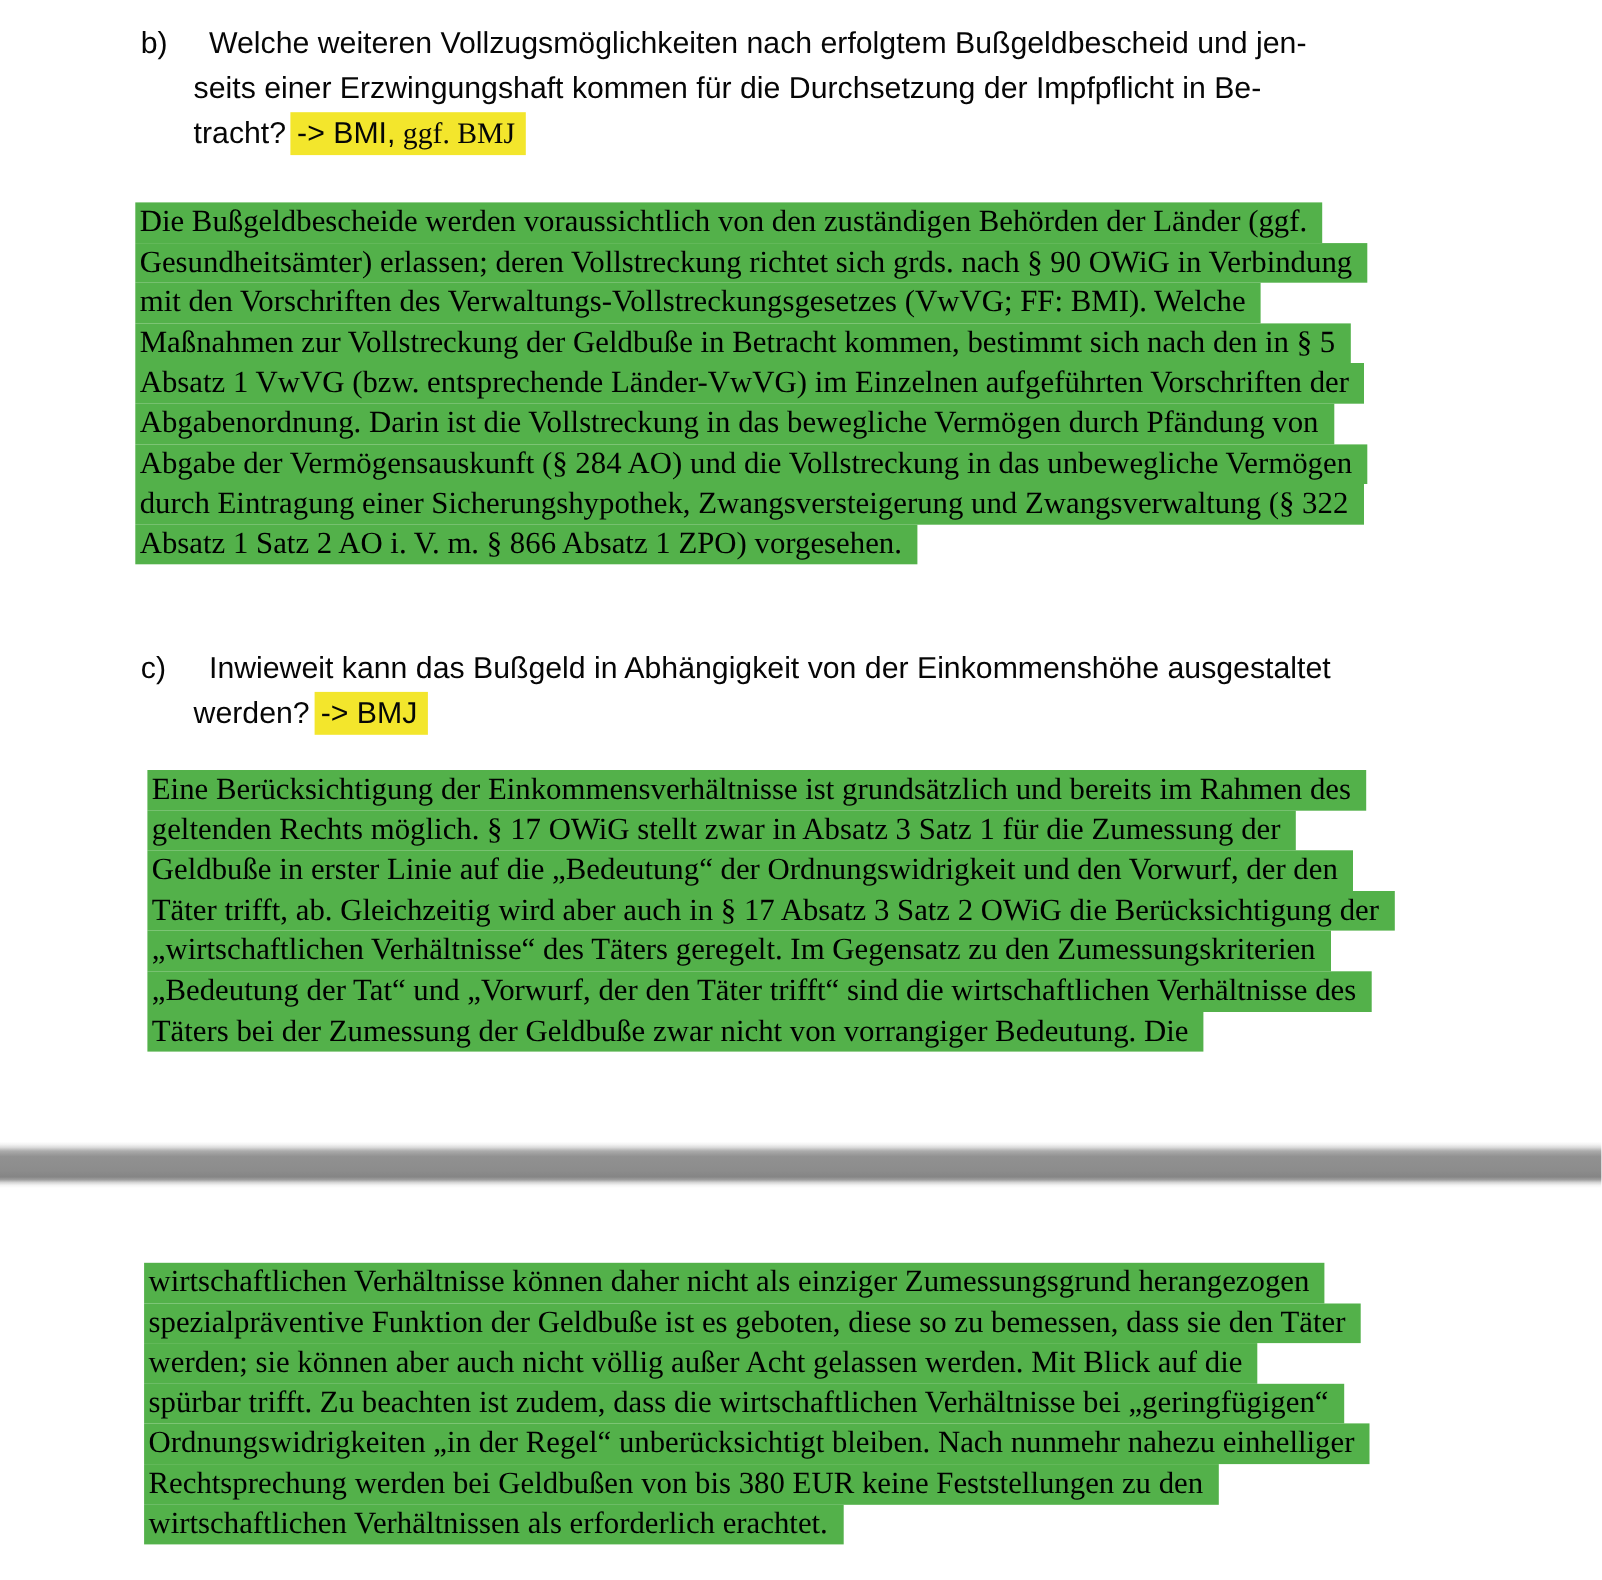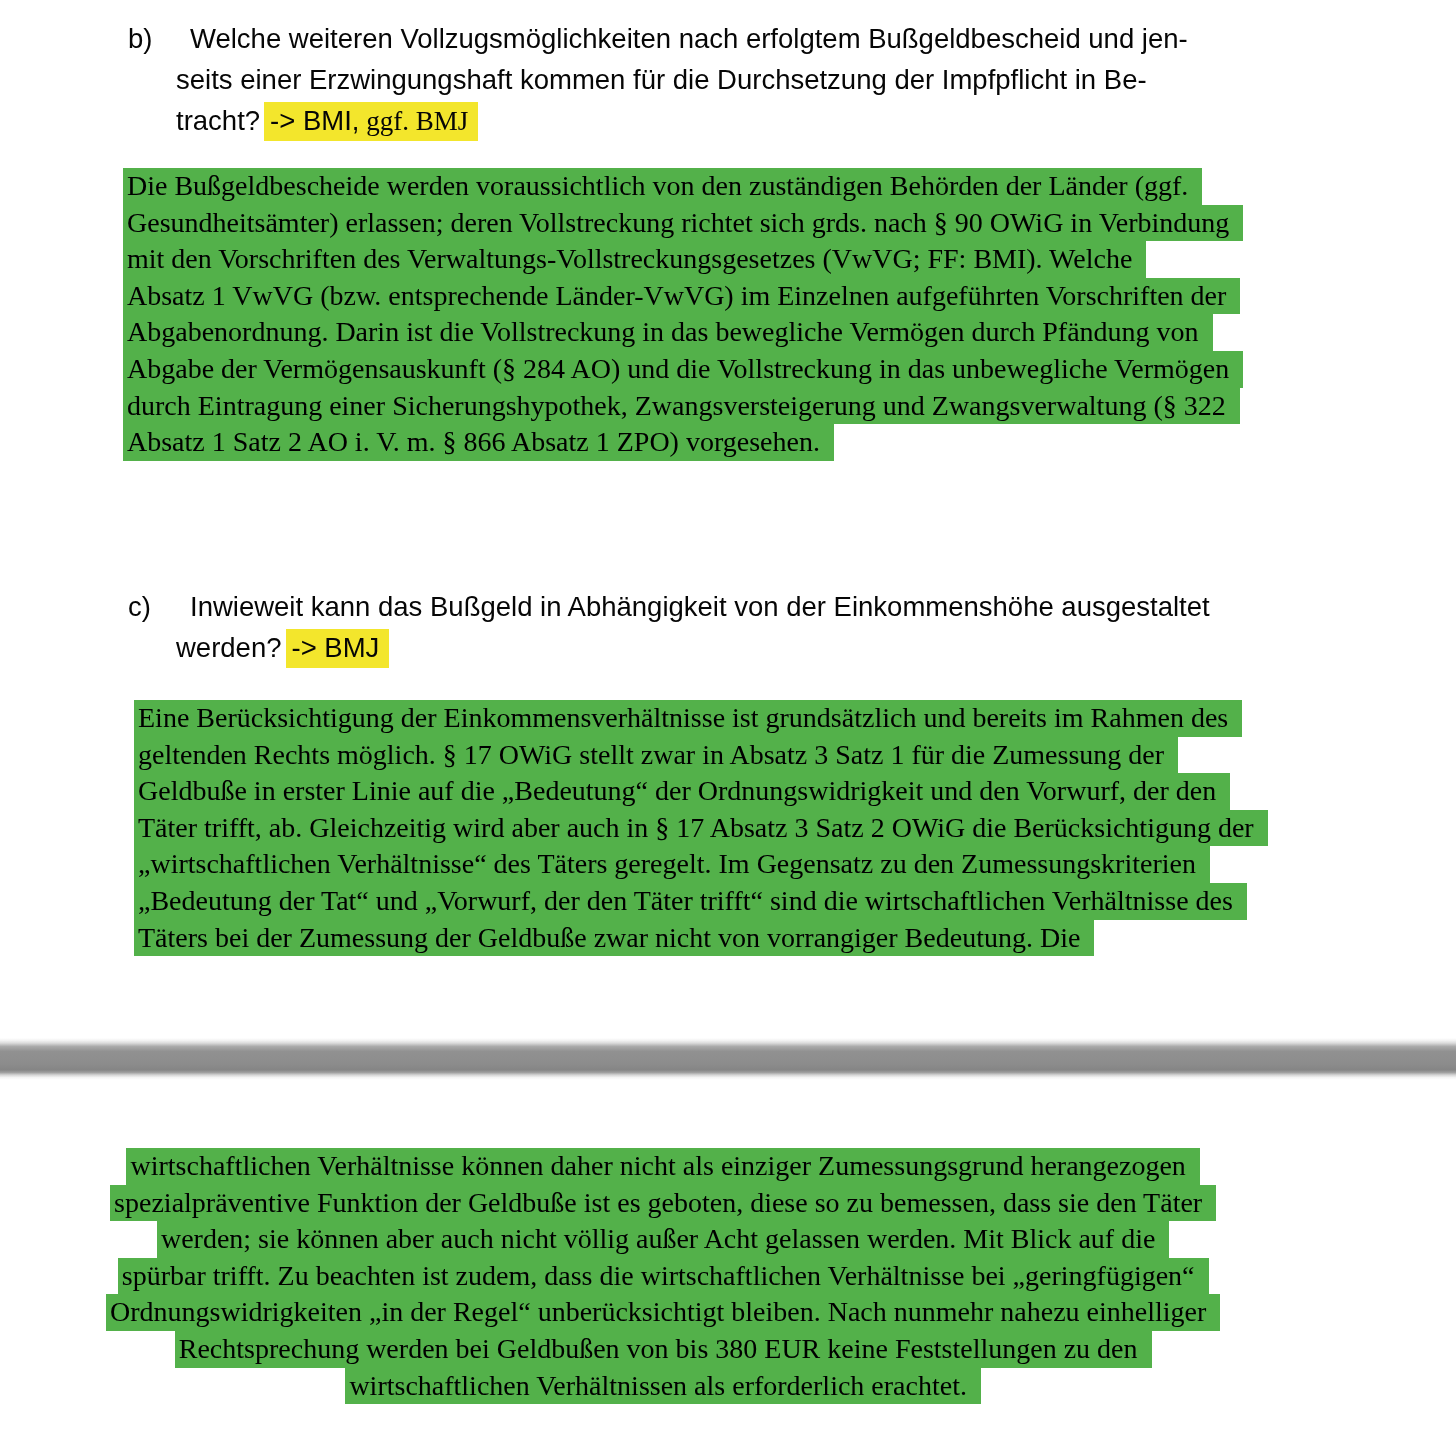--- a/index.html
+++ b/index.html
@@ -63,24 +63,25 @@
   <span class="q-label">b)</span>
   <div class="q-body">
     <div class="q-line first">Welche weiteren Vollzugsmöglichkeiten nach erfolgtem Bußgeldbescheid und jen-</div>
     <div class="q-line">seits einer Erzwingungshaft kommen für die Durchsetzung der Impfpflicht in Be-</div>
     <div class="q-line">
       <span>tracht?</span><span class="hl-yellow"><span>-&gt; BMI,</span><span class="serif-seg"> ggf. BMJ</span></span>
     </div>
   </div>
 </div>
 
-<div class="para abs" style="left:123px; top:168px;">
+<div class="para abs" style="left:123px; top:184px;">
     <div class="hl-line"><span class="hl">Die Bußgeldbescheide werden voraussichtlich von den zuständigen Behörden der Länder (ggf.</span></div>
     <div class="hl-line"><span class="hl">Gesundheitsämter) erlassen; deren Vollstreckung richtet sich grds. nach § 90 OWiG in Verbindung</span></div>
     <div class="hl-line"><span class="hl">mit den Vorschriften des Verwaltungs-Vollstreckungsgesetzes (VwVG; FF: BMI). Welche</span></div>
+    <div class="hl-line"><span class="hl">Maßnahmen zur Vollstreckung der Geldbuße in Betracht kommen, bestimmt sich nach den in § 5</span></div>
     <div class="hl-line"><span class="hl">Absatz 1 VwVG (bzw. entsprechende Länder-VwVG) im Einzelnen aufgeführten Vorschriften der</span></div>
     <div class="hl-line"><span class="hl">Abgabenordnung. Darin ist die Vollstreckung in das bewegliche Vermögen durch Pfändung von</span></div>
     <div class="hl-line"><span class="hl">Abgabe der Vermögensauskunft (§ 284 AO) und die Vollstreckung in das unbewegliche Vermögen</span></div>
     <div class="hl-line"><span class="hl">durch Eintragung einer Sicherungshypothek, Zwangsversteigerung und Zwangsverwaltung (§ 322</span></div>
     <div class="hl-line"><span class="hl">Absatz 1 Satz 2 AO i. V. m. § 866 Absatz 1 ZPO) vorgesehen.</span></div>
   </div>
 
 <div class="question abs" style="left:128px; top:586px; width:1270px;">
   <span class="q-label">c)</span>
   <div class="q-body">
@@ -96,21 +97,21 @@
     <div class="hl-line"><span class="hl">geltenden Rechts möglich. § 17 OWiG stellt zwar in Absatz 3 Satz 1 für die Zumessung der</span></div>
     <div class="hl-line"><span class="hl">Geldbuße in erster Linie auf die „Bedeutung“ der Ordnungswidrigkeit und den Vorwurf, der den</span></div>
     <div class="hl-line"><span class="hl">Täter trifft, ab. Gleichzeitig wird aber auch in § 17 Absatz 3 Satz 2 OWiG die Berücksichtigung der</span></div>
     <div class="hl-line"><span class="hl">„wirtschaftlichen Verhältnisse“ des Täters geregelt. Im Gegensatz zu den Zumessungskriterien</span></div>
     <div class="hl-line"><span class="hl">„Bedeutung der Tat“ und „Vorwurf, der den Täter trifft“ sind die wirtschaftlichen Verhältnisse des</span></div>
     <div class="hl-line"><span class="hl">Täters bei der Zumessung der Geldbuße zwar nicht von vorrangiger Bedeutung. Die</span></div>
   </div>
 
 <div class="page-divider abs" style="top:1038px;"></div>
 
-<div class="para abs" style="left:106px; top:1148px;text-align:center;">
+<div class="para abs" style="left:131px; top:1148px;">
     <div class="hl-line"><span class="hl">wirtschaftlichen Verhältnisse können daher nicht als einziger Zumessungsgrund herangezogen</span></div>
     <div class="hl-line"><span class="hl">spezialpräventive Funktion der Geldbuße ist es geboten, diese so zu bemessen, dass sie den Täter</span></div>
     <div class="hl-line"><span class="hl">werden; sie können aber auch nicht völlig außer Acht gelassen werden. Mit Blick auf die</span></div>
     <div class="hl-line"><span class="hl">spürbar trifft. Zu beachten ist zudem, dass die wirtschaftlichen Verhältnisse bei „geringfügigen“</span></div>
     <div class="hl-line"><span class="hl">Ordnungswidrigkeiten „in der Regel“ unberücksichtigt bleiben. Nach nunmehr nahezu einhelliger</span></div>
     <div class="hl-line"><span class="hl">Rechtsprechung werden bei Geldbußen von bis 380 EUR keine Feststellungen zu den</span></div>
     <div class="hl-line"><span class="hl">wirtschaftlichen Verhältnissen als erforderlich erachtet.</span></div>
   </div>
 
 </body></html>

